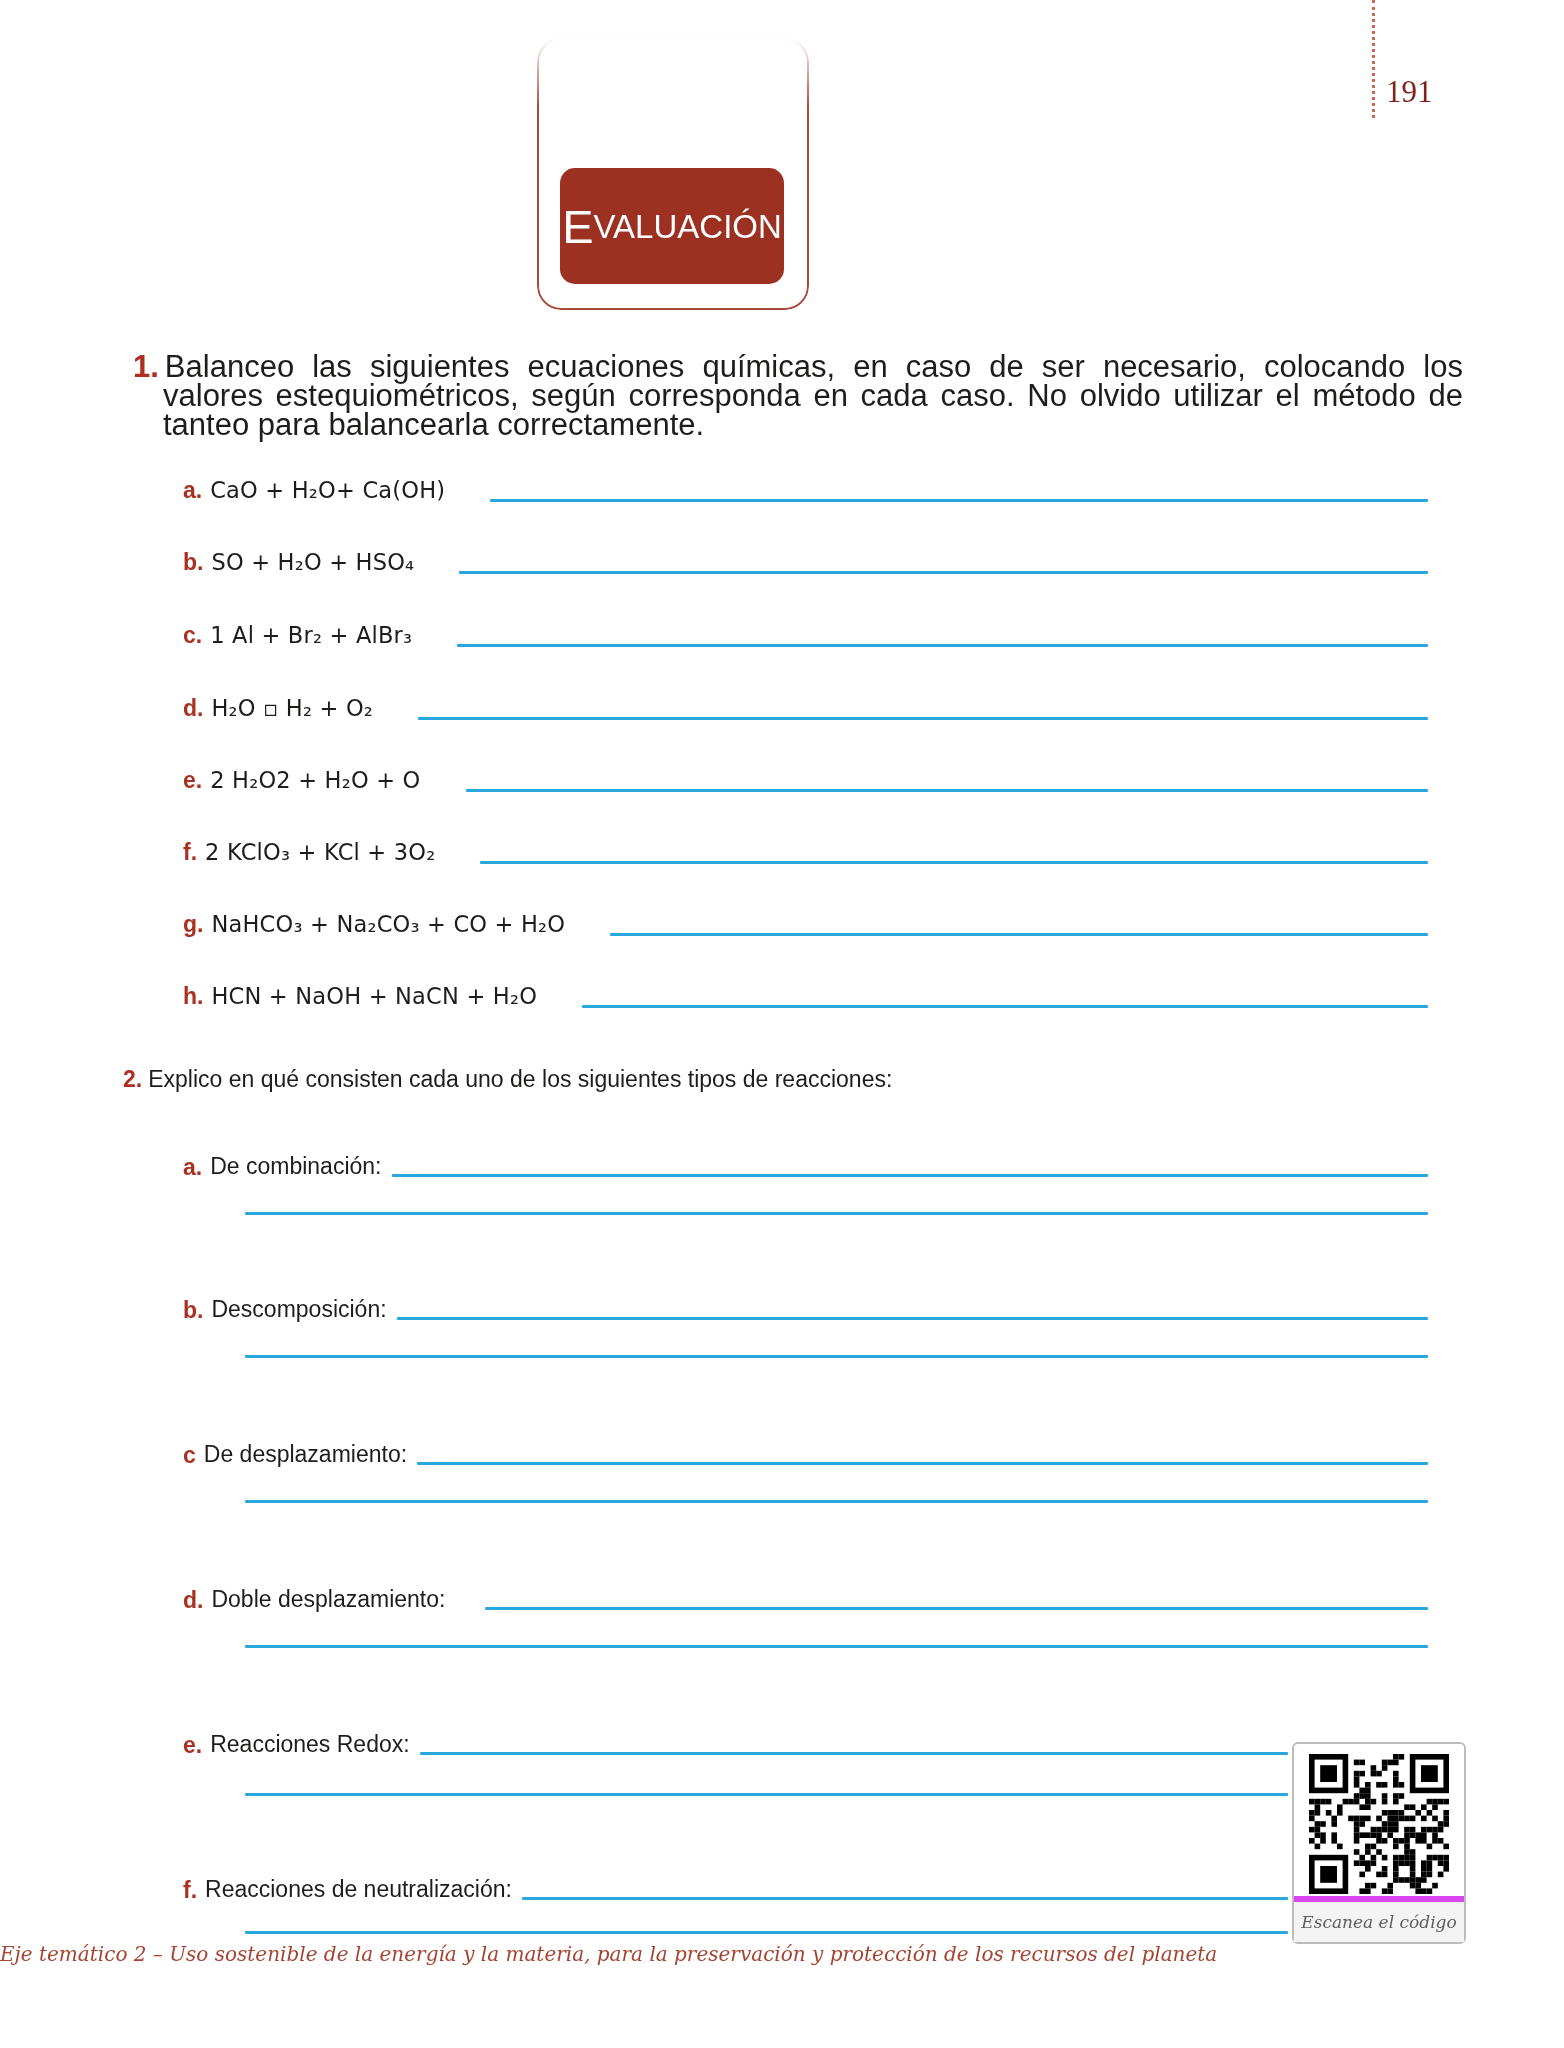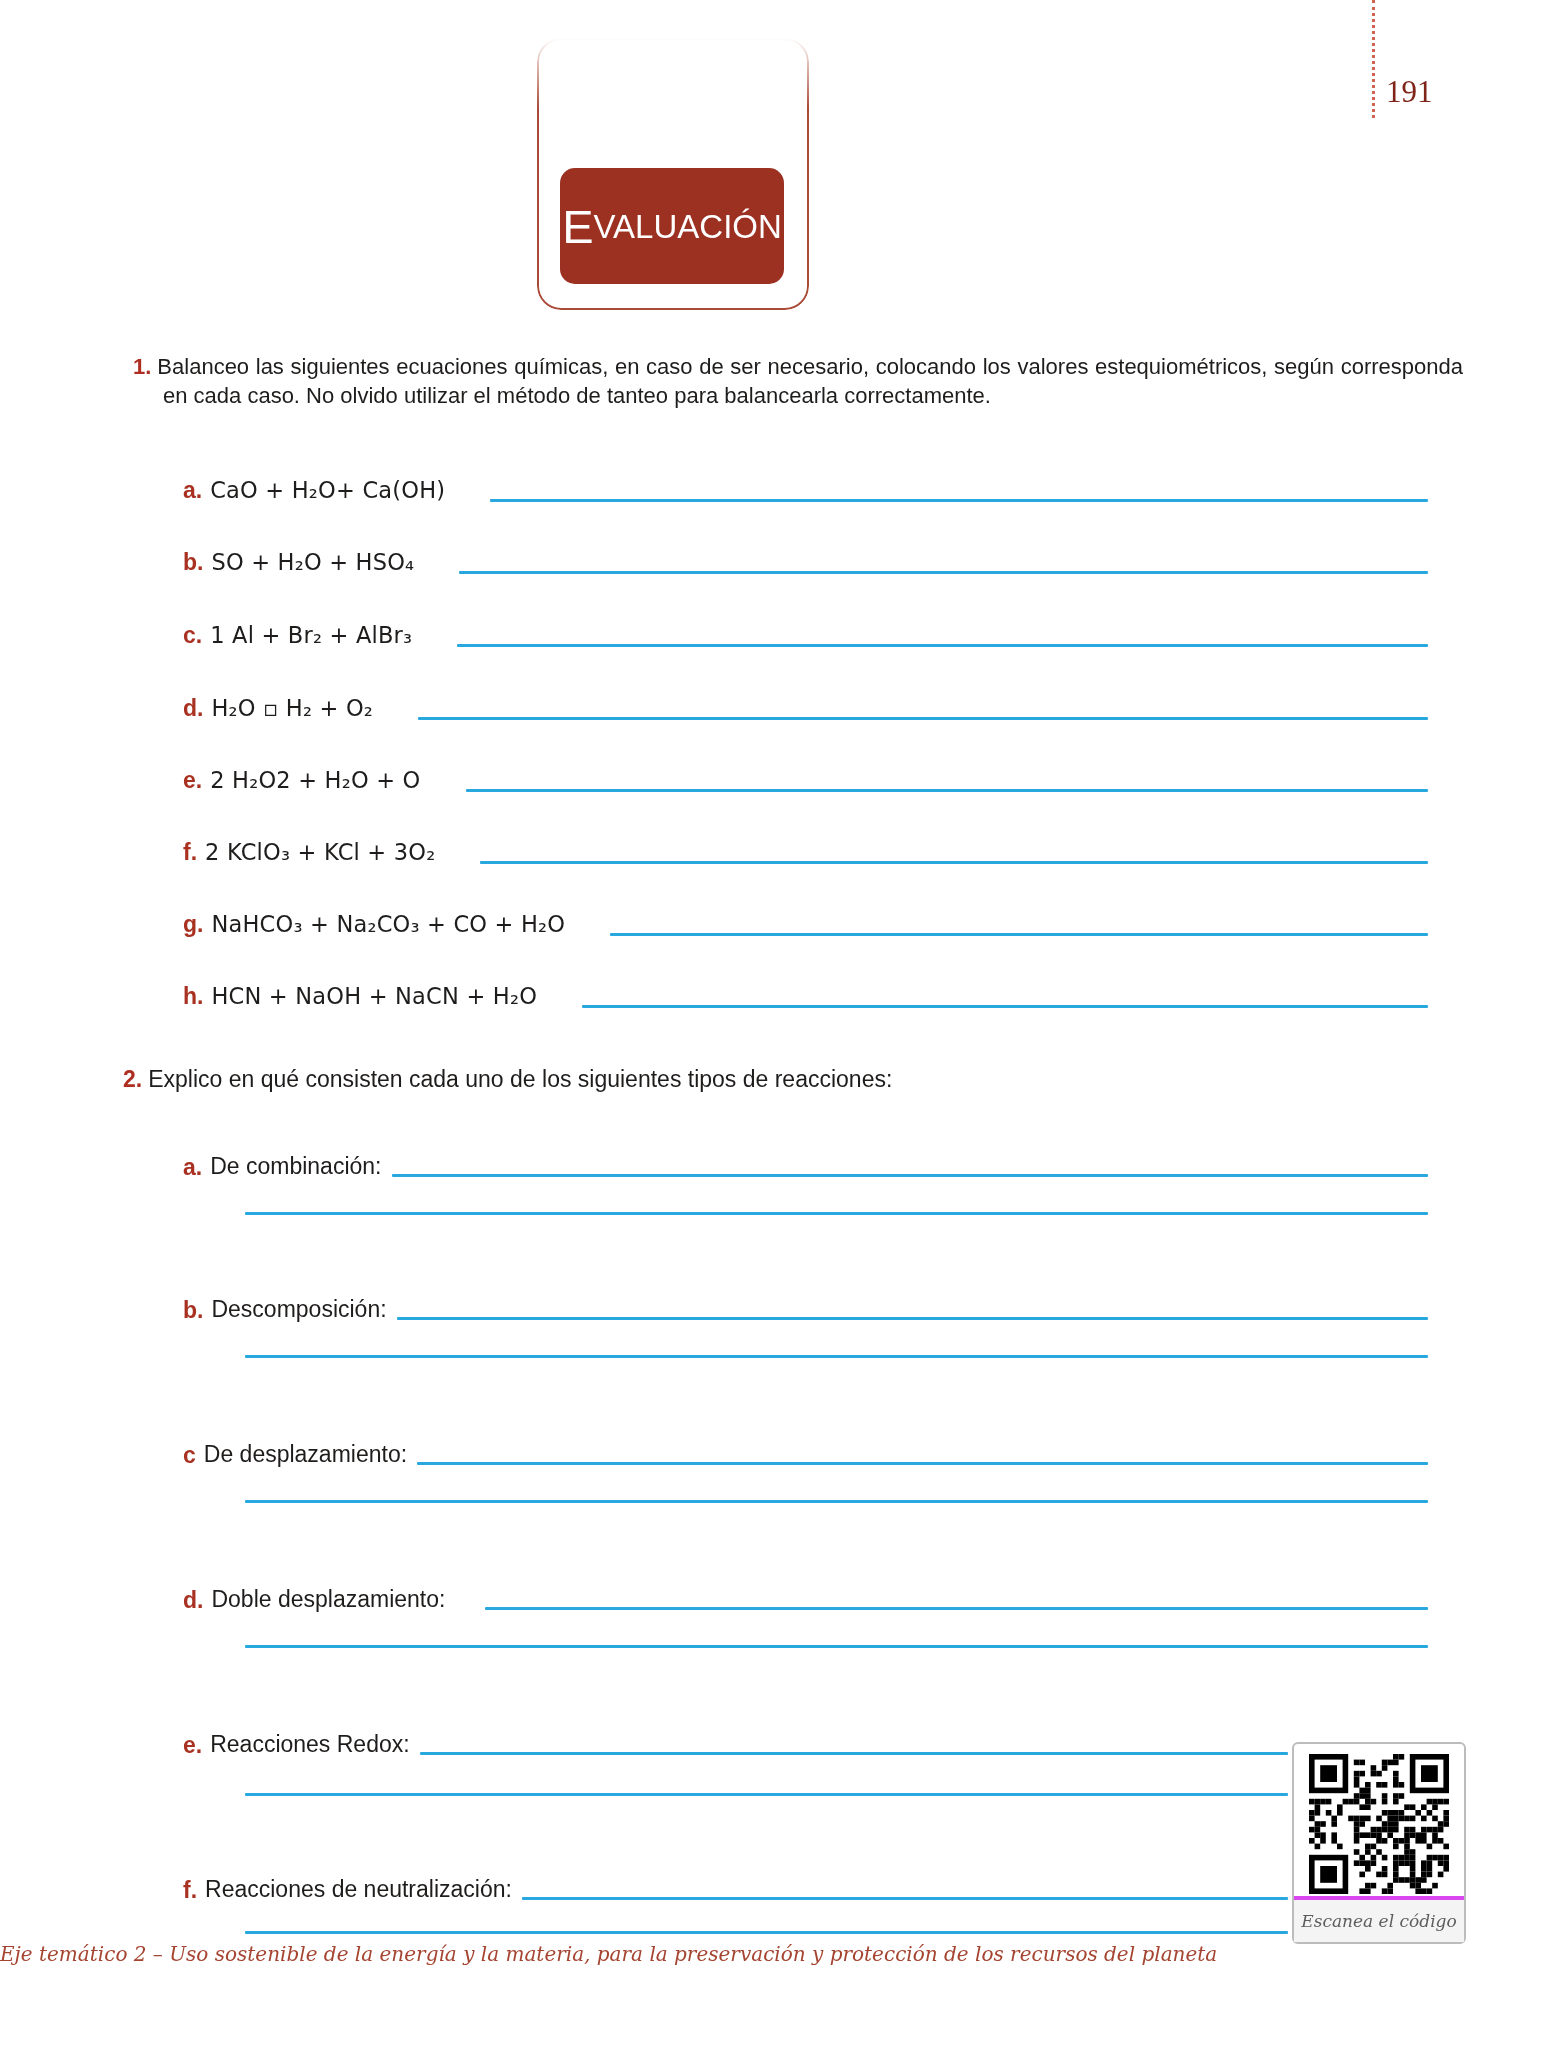--- a/index.html
+++ b/index.html
@@ -16,21 +16,21 @@
   
   .tab-outline{position:absolute; left:537px; top:38px; width:268px; height:268px;
     border:2px solid #aa4b38; border-radius:24px;
     -webkit-mask-image:linear-gradient(to bottom, transparent 0px, #000 70px);
     mask-image:linear-gradient(to bottom, transparent 0px, #000 70px);}
   .title-box{position:absolute; left:560px; top:168px; width:224px; height:116px;
     background:#9c3122; border-radius:15px; display:flex; align-items:center; justify-content:center;}
   .title-box .t-initial{color:#fff; font-size:47px; line-height:1; letter-spacing:0px;}
   .title-box .t-rest{color:#fff; font-size:33px; line-height:1; letter-spacing:0px;}
   
-  .qpara{position:absolute; left:133px; width:1300px; font-size:22px; line-height:29px;
+  .qpara{position:absolute; left:133px; width:1300px; font-size:31px; line-height:29px;
     text-align:justify; padding-left:30px;}
   .qnum{color:#ae2f21; font-weight:bold; margin-left:-30px; padding-right:6px;}
   .q2head{position:absolute; left:123px; width:1300px; font-size:23px; padding-left:30px;}
   
   .q1row{position:absolute; left:183px; width:1245px; height:32px;
     display:flex; align-items:flex-end;}
   .ilabel{color:#a93121; font-weight:bold; font-size:23px; line-height:30px;
     padding-right:8px; flex:0 0 auto;}
   .eq{font-family:"DejaVu Sans", sans-serif; font-size:22.5px; line-height:30px; flex:0 0 auto;
     letter-spacing:0.2px;}
@@ -45,21 +45,21 @@
   .w-short{width:1105px;}
   .fullline{position:absolute; left:245px; height:3px; background:#29a8e0; border-radius:1px;}
   .fl-normal{width:1183px;}
   .fl-short{width:1043px;}
   
   .qr-box{position:absolute; left:1292px; top:1742px; width:170px; height:198px;
     border:2px solid #bcbcbc; border-radius:6px; background:#fff;
     display:flex; flex-direction:column; align-items:center; justify-content:flex-start;}
   .qr-canvas{margin-top:10px; width:140px; height:140px;}
   .qr-caption{margin-top:2px; width:100%; flex:1 1 auto; background:#f4f4f4;
-    border-top:4px solid #d946ef; display:flex; align-items:center; justify-content:center;
+    border-top:6px solid #d946ef; display:flex; align-items:center; justify-content:center;
     font-family:"DejaVu Serif", serif; font-style:italic; font-size:17px; color:#5d5d5d;}
   
   .footer{position:absolute; left:0; top:1942px; width:100%; 
     font-family:"DejaVu Serif", serif; font-style:italic; font-weight:normal;
     font-size:20px; color:#a54430;}
 </style>
 </head>
 <body>
 
 <div class="page">

